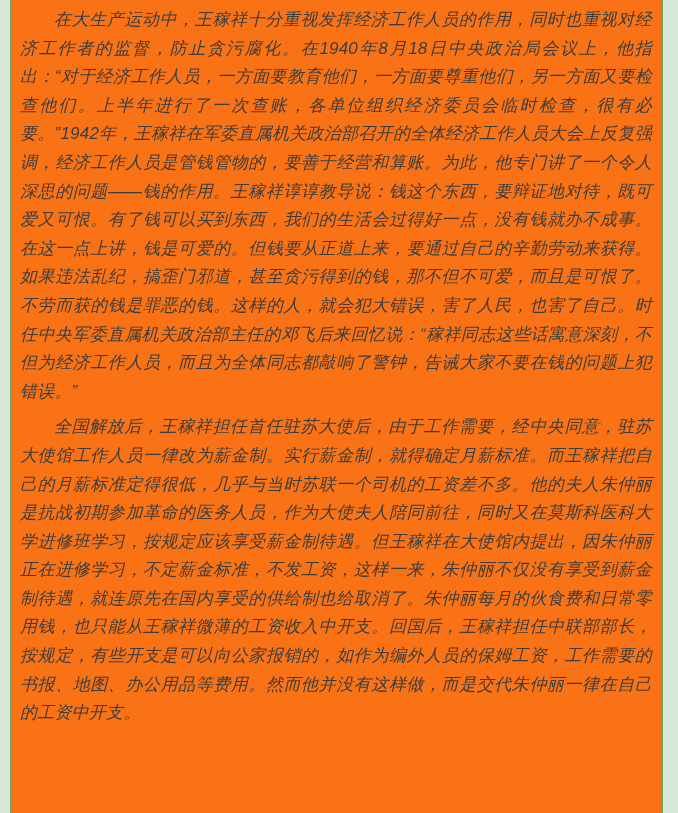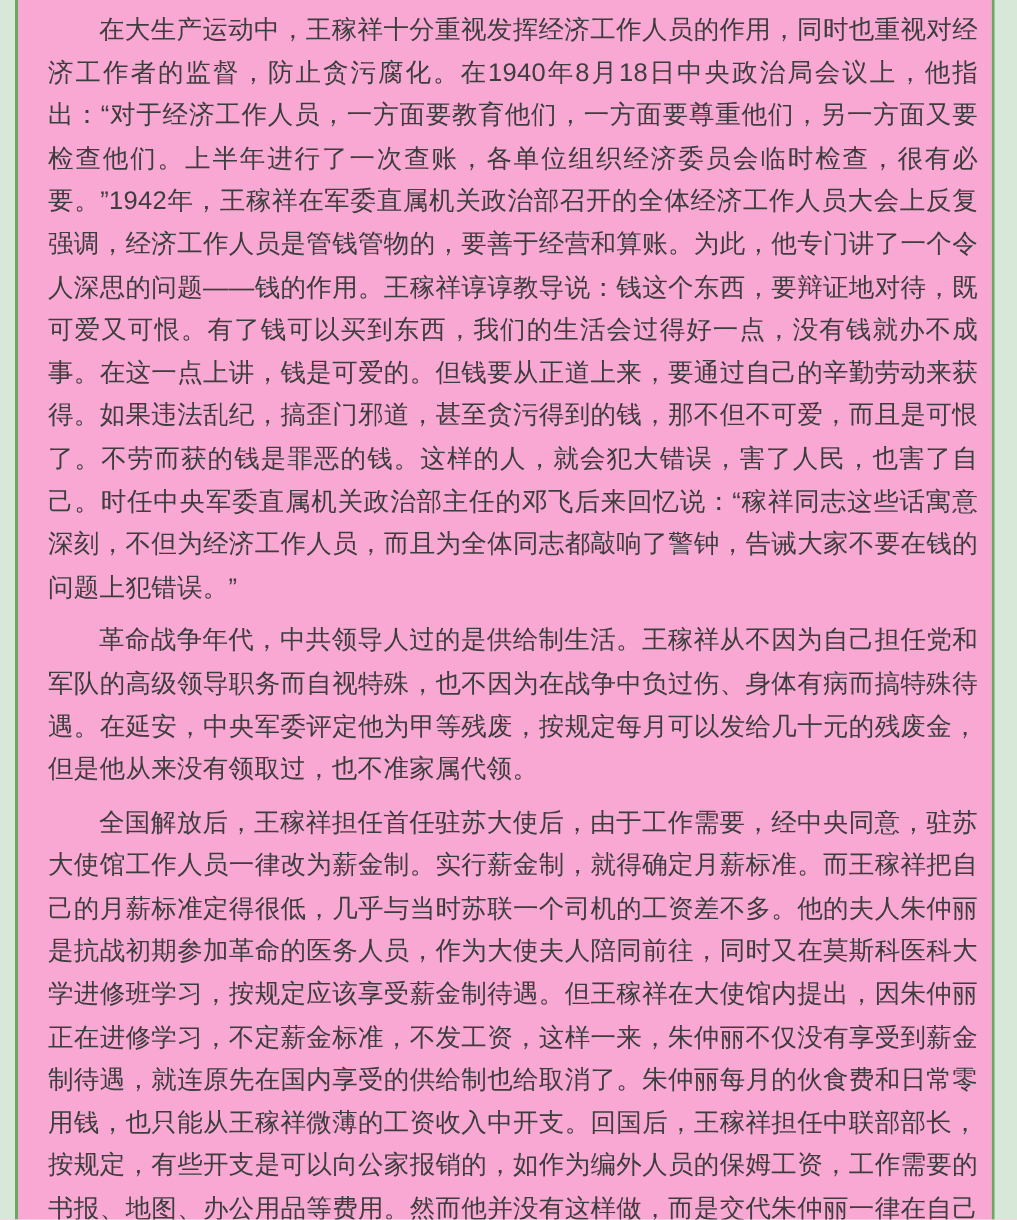--- a/index.html
+++ b/index.html
@@ -29,23 +29,24 @@
     right: 0;
     width: 15px;
     border-left: 2px solid #6aa85f;
   }
   .content {
     position: absolute;
     left: 12px;
     right: 17px;
     top: 0;
     bottom: 0;
-    padding: 6px 9px 0 20px;
+    padding: 6px 9px 0 8px;
     box-sizing: border-box;
-    background: #f9a8d4;
+    background: #f97316;
+    font-style: italic;
   }
   .content p {
     margin: 0;
     text-indent: 2em;
     font-size: 17px;
     line-height: 28.6px;
     letter-spacing: 0.2px;
     color: #3d3d3d;
     text-align: justify;
     text-justify: inter-ideograph;
@@ -56,15 +57,14 @@
   }
 </style>
 </head>
 <body>
 
 <div class="side-strip left"></div>
 <div class="side-strip right"></div>
 
 <div class="content">
   <p>在大生产运动中，王稼祥十分重视发挥经济工作人员的作用，同时也重视对经济工作者的监督，防止贪污腐化。在1940年8月18日中央政治局会议上，他指出：“对于经济工作人员，一方面要教育他们，一方面要尊重他们，另一方面又要检查他们。上半年进行了一次查账，各单位组织经济委员会临时检查，很有必要。”1942年，王稼祥在军委直属机关政治部召开的全体经济工作人员大会上反复强调，经济工作人员是管钱管物的，要善于经营和算账。为此，他专门讲了一个令人深思的问题——钱的作用。王稼祥谆谆教导说：钱这个东西，要辩证地对待，既可爱又可恨。有了钱可以买到东西，我们的生活会过得好一点，没有钱就办不成事。在这一点上讲，钱是可爱的。但钱要从正道上来，要通过自己的辛勤劳动来获得。如果违法乱纪，搞歪门邪道，甚至贪污得到的钱，那不但不可爱，而且是可恨了。不劳而获的钱是罪恶的钱。这样的人，就会犯大错误，害了人民，也害了自己。时任中央军委直属机关政治部主任的邓飞后来回忆说：“稼祥同志这些话寓意深刻，不但为经济工作人员，而且为全体同志都敲响了警钟，告诫大家不要在钱的问题上犯错误。”</p>
-  <p>革命战争年代，中共领导人过的是供给制生活。王稼祥从不因为自己担任党和军队的高级领导职务而自视特殊，也不因为在战争中负过伤、身体有病而搞特殊待遇。在延安，中央军委评定他为甲等残废，按规定每月可以发给几十元的残废金，但是他从来没有领取过，也不准家属代领。</p>
   <p>全国解放后，王稼祥担任首任驻苏大使后，由于工作需要，经中央同意，驻苏大使馆工作人员一律改为薪金制。实行薪金制，就得确定月薪标准。而王稼祥把自己的月薪标准定得很低，几乎与当时苏联一个司机的工资差不多。他的夫人朱仲丽是抗战初期参加革命的医务人员，作为大使夫人陪同前往，同时又在莫斯科医科大学进修班学习，按规定应该享受薪金制待遇。但王稼祥在大使馆内提出，因朱仲丽正在进修学习，不定薪金标准，不发工资，这样一来，朱仲丽不仅没有享受到薪金制待遇，就连原先在国内享受的供给制也给取消了。朱仲丽每月的伙食费和日常零用钱，也只能从王稼祥微薄的工资收入中开支。回国后，王稼祥担任中联部部长，按规定，有些开支是可以向公家报销的，如作为编外人员的保姆工资，工作需要的书报、地图、办公用品等费用。然而他并没有这样做，而是交代朱仲丽一律在自己的工资中开支。</p>
 </div>
 
 </body></html>

